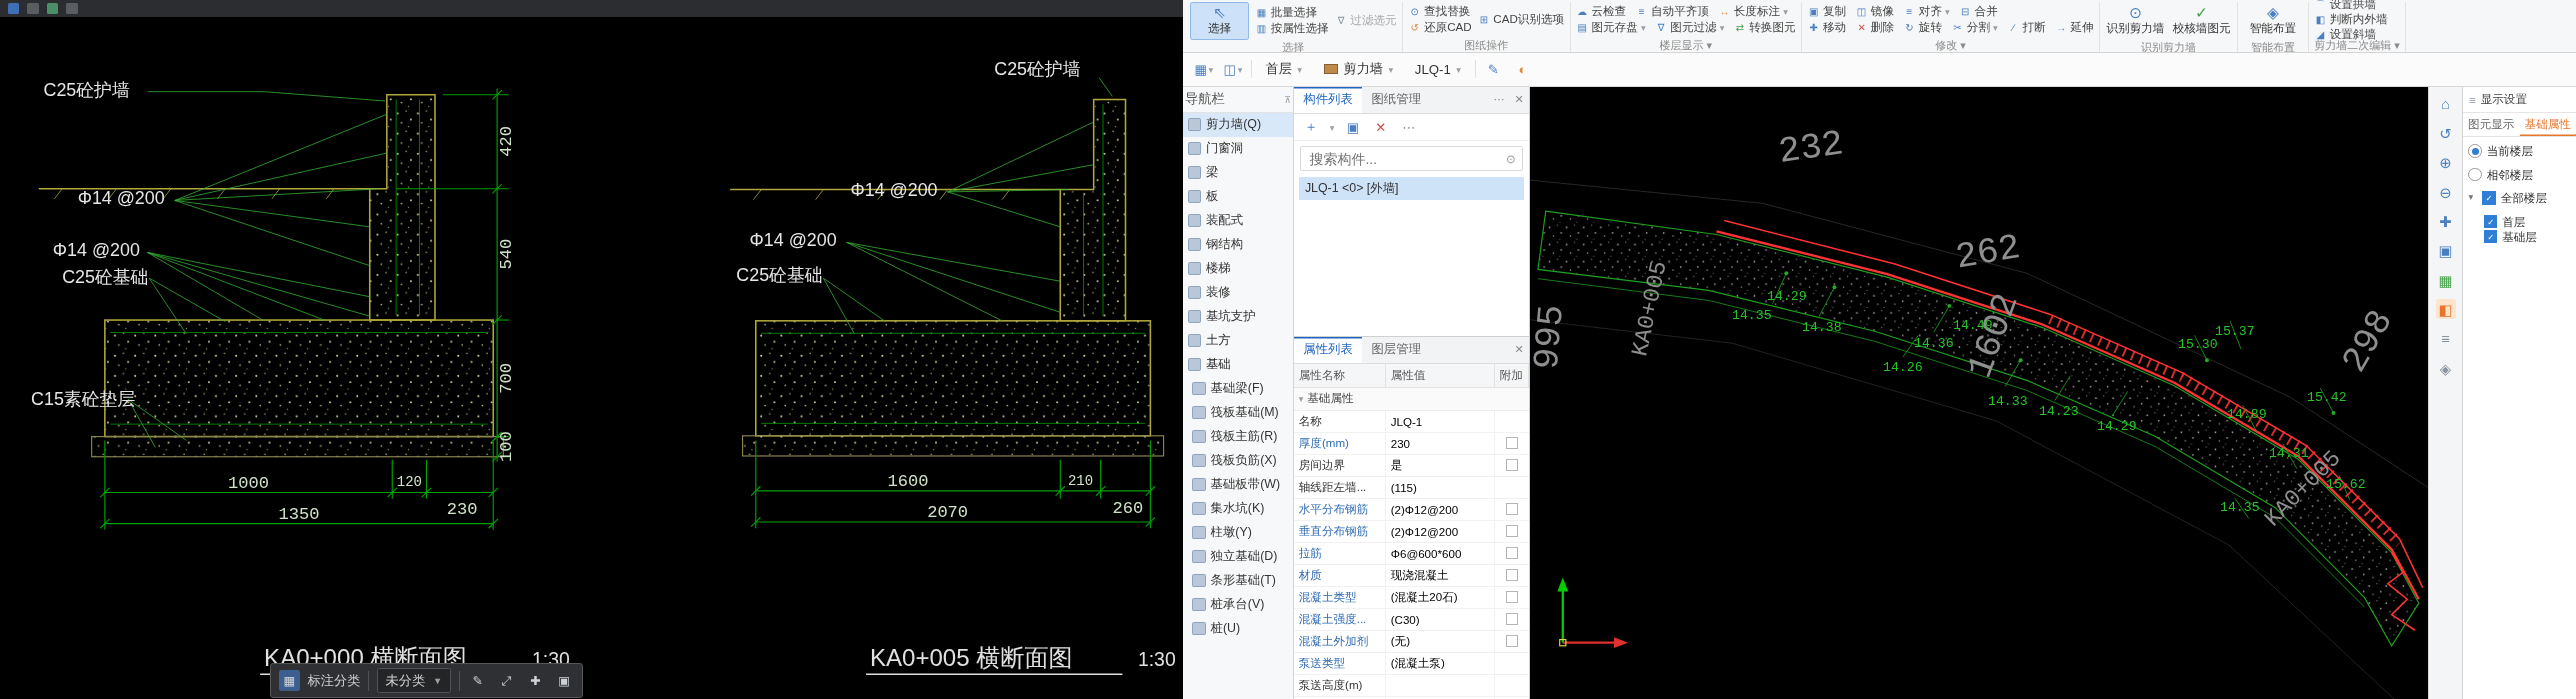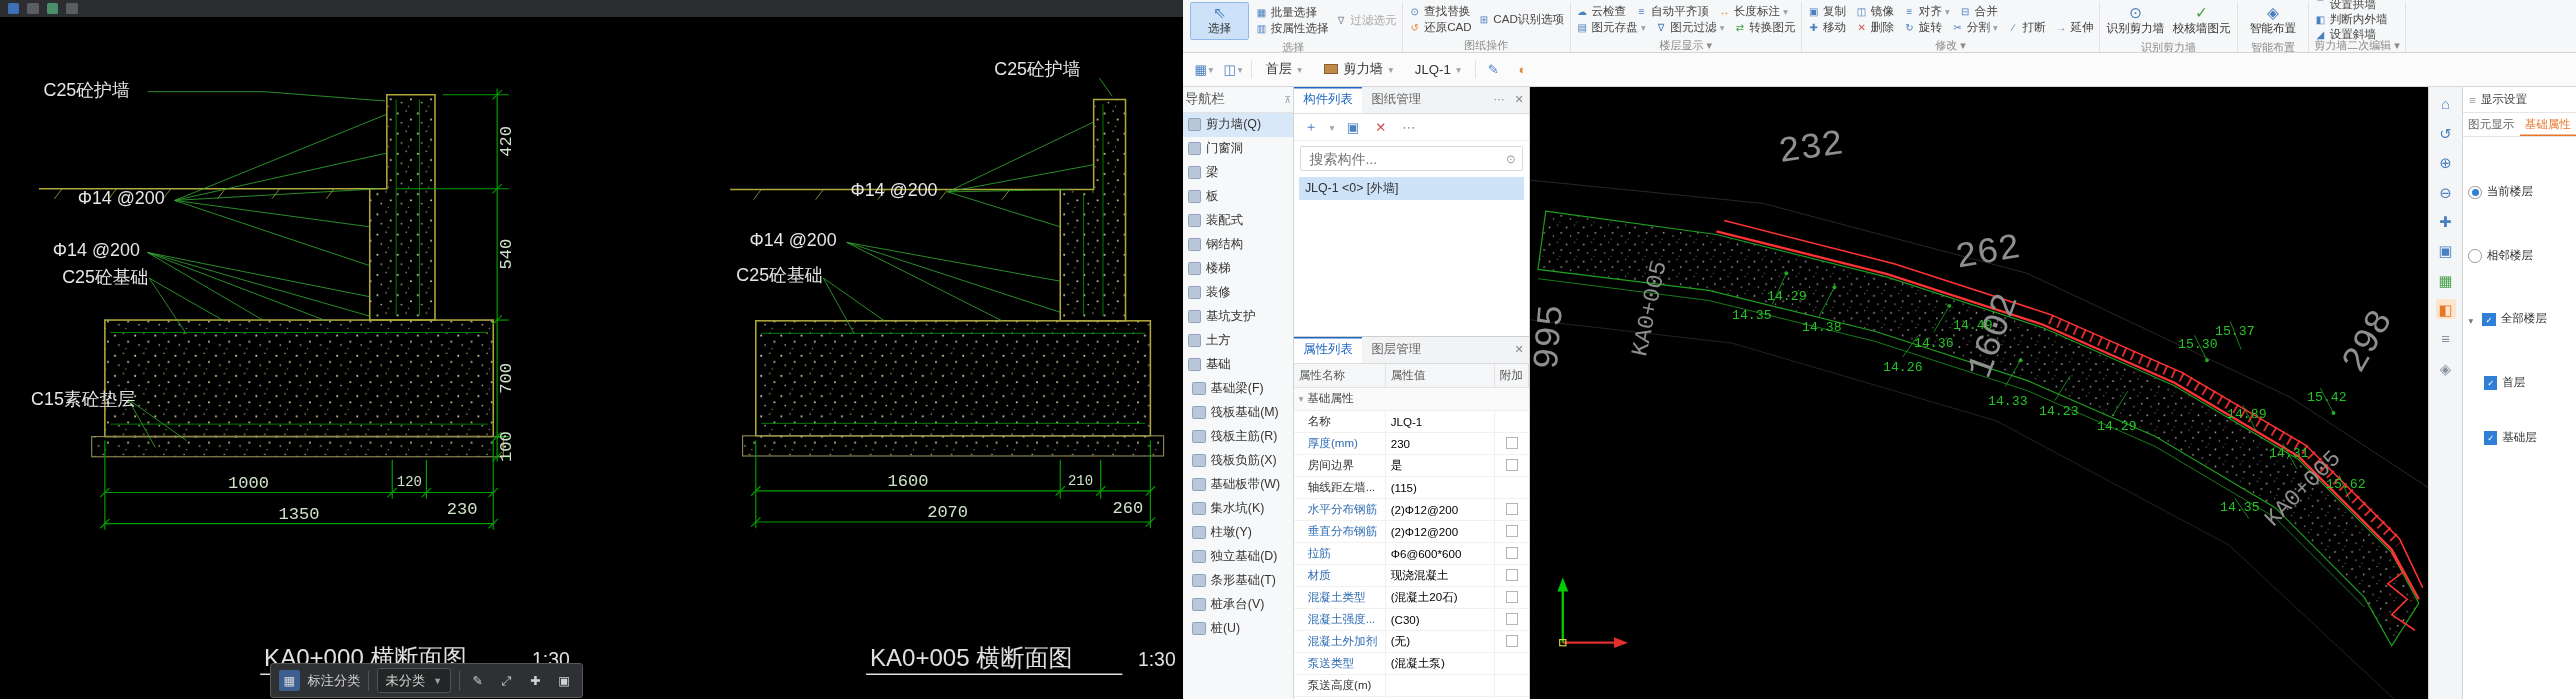--- a/index.html
+++ b/index.html
@@ -72,21 +72,21 @@
   .search-row{margin:4.7px 6.2px;height:23px;border:0.8px solid #d8d8d8;display:flex;align-items:center;padding:0 6.2px;background:#fff;border-radius:1.6px;flex:none;}
   .search-row input{flex:1;border:none;outline:none;font-size:14px;color:#333;font-family:"Liberation Sans",sans-serif;background:transparent;}
   .search-ico{color:#999;font-size:11.6px;}
   .comp-item{margin:1.6px 4.7px;height:23px;display:flex;align-items:center;padding:0 6.2px;font-size:12.4px;color:#333;white-space:nowrap;}
   .comp-item.selected{background:#cfe3f8;}
   .prop-header{display:grid;grid-template-columns:92px 1fr 34px;height:23px;background:#f5f6f7;border-bottom:0.8px solid #e2e2e2;font-size:11.6px;color:#555;align-items:center;flex:none;}
   .prop-header>div{padding:0 4.7px;border-right:0.8px solid #e2e2e2;height:100%;display:flex;align-items:center;}
   .prop-group{height:22px;font-size:11.6px;background:#fafafa;color:#444;display:flex;align-items:center;gap:3.9px;padding:0 4.7px;border-bottom:0.8px solid #eee;flex:none;}
   .prow{display:grid;grid-template-columns:92px 1fr 34px;height:21px;border-bottom:0.8px solid #f1f1f1;font-size:11.6px;align-items:center;}
   .prow>div{padding:0 4.7px;white-space:nowrap;overflow:hidden;border-right:0.8px solid #f1f1f1;height:100%;display:flex;align-items:center;}
-  .prow .pname{color:#333;margin-left:9px;}
+  .prow .pname{color:#333;}
   .prow.blue .pname{color:#2f6cb3;}
   .cbx{width:10px;height:10px;border:0.8px solid #b5b5b5;margin:0 auto;visibility:hidden;background:#fff;padding:0!important;flex:none;}
   .prow.cb .cbx{visibility:visible;}
   .prow .cbcell{border-right:none;justify-content:center;}
 
   
   #viewport{flex:1;position:relative;background:#000;overflow:hidden;}
   #plan-svg{position:absolute;left:0;top:0;}
   #plan-labels{position:absolute;inset:0;pointer-events:none;}
   .st-label{position:absolute;color:#8f8f8f;font-family:"Liberation Mono",monospace;transform-origin:left center;white-space:nowrap;}
@@ -95,21 +95,21 @@
   
   #view-toolbar{width:33px;background:#f4f5f6;border-left:0.8px solid #d8d8d8;display:flex;flex-direction:column;align-items:center;padding-top:7.8px;gap:9.3px;font-size:14.8px;flex:none;}
   .view-ico{width:20px;height:20px;display:flex;align-items:center;justify-content:center;border-radius:2.3px;}
   .view-ico.active{background:#fde4cc;color:#e8762a;}
   #display-panel{width:113px;background:#fff;border-left:0.8px solid #d5d5d5;display:flex;flex-direction:column;flex:none;font-size:11.6px;}
   .dp-header{height:25px;display:flex;align-items:center;gap:4.7px;padding:0 6.2px;color:#444;border-bottom:0.8px solid #e5e5e5;}
   .dp-tabs{display:flex;height:23px;border-bottom:0.8px solid #e5e5e5;}
   .dp-tab{flex:1;display:flex;align-items:center;justify-content:center;color:#666;}
   .dp-tab.active{color:#e8762a;box-shadow:inset 0 -1.6px 0 #e8762a;}
   .dp-body{padding:7.8px 5.4px;display:flex;flex-direction:column;gap:8.5px;color:#333;}
-  .dp-row{display:flex;align-items:flex-end;gap:4.7px;margin-top:40px;}
+  .dp-row{display:flex;align-items:flex-start;gap:4.7px;}
   .dp-row.child{padding-left:15.5px;}
   .radio{width:11.6px;height:11.6px;border:0.8px solid #999;border-radius:50%;position:relative;flex:none;background:#fff;}
   .radio.sel::after{content:"";position:absolute;inset:2.3px;background:#2f7fd6;border-radius:50%;}
   .cbx2{width:11.6px;height:11.6px;border:0.8px solid #2f7fd6;background:#2f7fd6;color:#fff;display:flex;align-items:center;justify-content:center;font-size:8.5px;flex:none;}
   .cbx2::after{content:"✓";}
   .tree-caret{color:#777;font-size:9.3px;width:9.3px;}
 </style>
 </head>
 <body>
 

